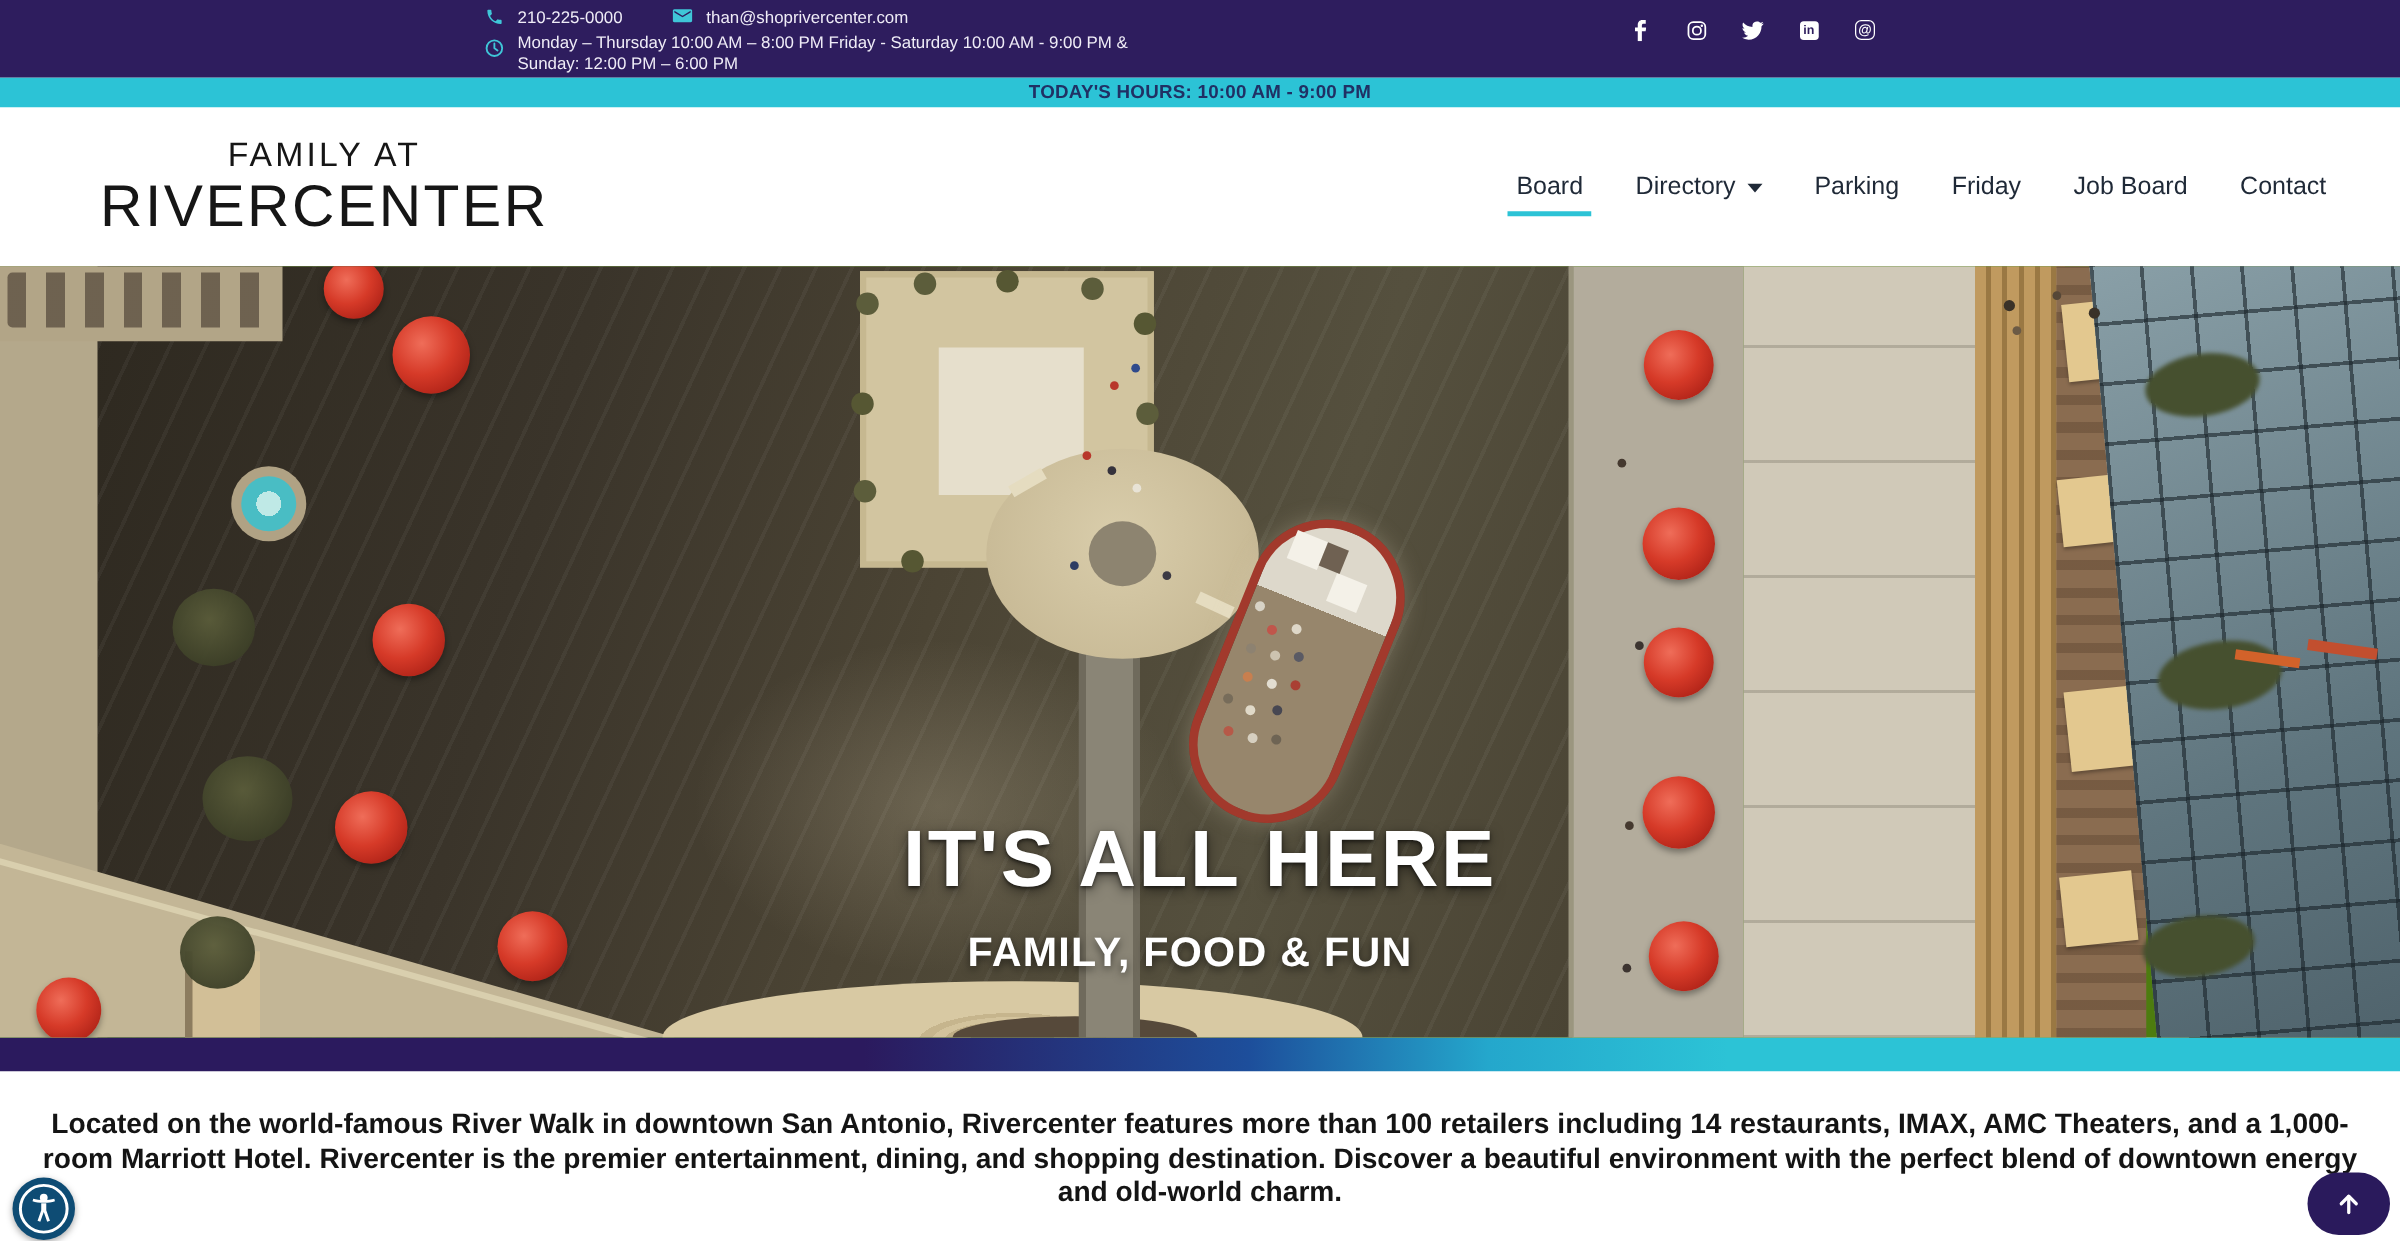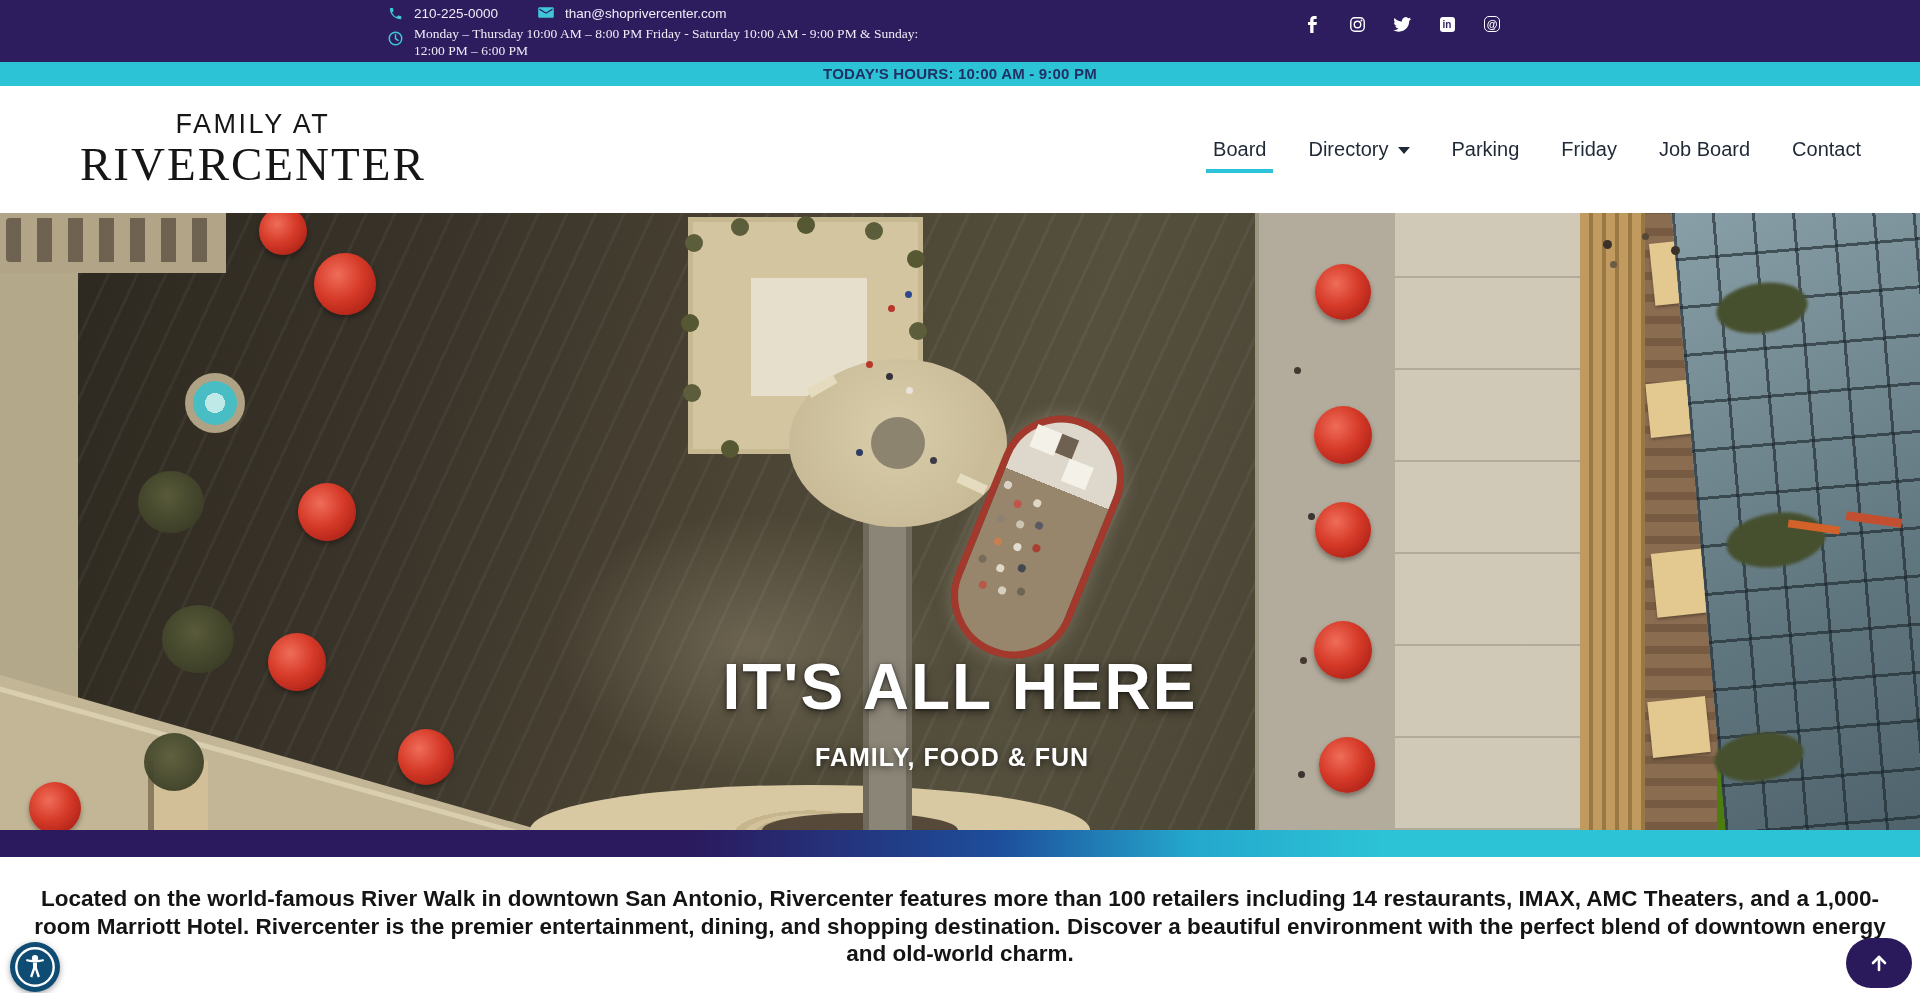--- a/index.html
+++ b/index.html
@@ -5,38 +5,38 @@
   * { box-sizing: border-box; margin: 0; padding: 0; }
   html,body { width:1920px; height:993px; overflow:hidden; }
   body { font-family:"Liberation Sans", sans-serif; background:#fff; }
   .page { position:relative; width:1920px; height:993px; overflow:hidden; background:#fff; }
 
   
   .topbar { position:relative; height:62px; background:#2e1d5e; color:#efecf7; font-size:13.5px; }
   .topbar-left { position:absolute; left:388px; top:3px; display:flex; flex-direction:column; gap:1px; }
   .contact-row { display:flex; gap:40px; align-items:center; height:20px; }
   .contact-item { display:flex; gap:11px; align-items:flex-start; cursor:pointer; }
-  .hours-row { display:flex; gap:11px; align-items:flex-start; margin-top:2px;font-family:Liberation Serif, serif; }
+  .hours-row { display:flex; gap:11px; align-items:flex-start; margin-top:2px; }
   .hours-row svg { margin-top:5px; flex:0 0 auto; }
   .hours-text { width:534px; line-height:16.5px; }
   .icon-teal { fill:#3fc6d8; }
   .social-row { position:absolute; left:1303px; top:15px; display:flex; gap:27px; align-items:center; }
   .social-link { width:18px; height:18px; display:flex; align-items:center; justify-content:center; cursor:pointer; }
   .li-badge { width:15px; height:15px; background:#fff; border-radius:3px; color:#2e1d5e; font-size:10px; font-weight:bold; display:flex; align-items:center; justify-content:center; }
   .th-badge { width:16px; height:16px; border:1.6px solid #fff; border-radius:5px; color:#fff; font-size:11px; font-weight:bold; display:flex; align-items:center; justify-content:center; }
 
   
   .hours-banner { height:24px; background:#2cc3d6; text-align:center; line-height:24px;
                   font-weight:bold; font-size:15px; color:#203064; letter-spacing:.2px; }
 
   
   .header { position:relative; height:127px; background:#fff; display:flex; align-items:center; padding:0 42px 0 80px; }
   .logo { text-align:center; color:#161616; cursor:pointer; line-height:1; }
   .logo-top { font-size:27px; letter-spacing:2.5px; font-weight:500; }
-  .logo-main { font-size:47px; letter-spacing:2px; font-weight:500; margin-top:3px;font-family:Liberation Serif, serif; }
+  .logo-main { font-size:47px; letter-spacing:2px; font-weight:500; margin-top:3px; }
   .nav { margin-left:auto; display:flex; align-items:center; gap:8px; }
   .nav-item { position:relative; display:flex; align-items:center; padding:8px 17px; font-size:20px; color:#1f2937; text-decoration:none; cursor:pointer; white-space:nowrap; }
   .nav-item.active::after { content:""; position:absolute; left:10px; right:10px; bottom:-4px; height:4px; background:#2cc3d6; }
   .caret { width:0; height:0; margin-left:9px; border-left:6px solid transparent; border-right:6px solid transparent; border-top:7px solid #1f2937; transform:translateY(1px); }
 
   
   .hero { position:relative; width:1920px; height:617px; background:#4d7c0f; overflow:hidden; }
   .hero * { position:absolute; }
   .water { left:78px; top:0; width:1180px; height:617px;
     background:
@@ -114,21 +114,21 @@
   .tree { border-radius:50%; background:radial-gradient(circle at 45% 40%, #5a5c3a, #3c3f27 75%); opacity:.95; }
   .fpad { left:185px; top:160px; width:60px; height:60px; border-radius:50%; background:#b0a284; }
   .fountain { left:193px; top:168px; width:44px; height:44px; border-radius:50%;
     background:radial-gradient(circle,#bfe9e6 0 32%,#49bdc4 32% 100%); }
   .umb { border-radius:50%; box-shadow:0 3px 5px rgba(0,0,0,.35);
     background:radial-gradient(circle at 38% 35%, #ef6d59 0%, #d63a28 45%, #b02318 80%, #9c1d12 100%); }
   .hero-title { left:0; right:0; top:437px; text-align:center; color:#fff;
     font-size:64px; font-weight:700; letter-spacing:2px;
     text-shadow:0 3px 10px rgba(0,0,0,.5), 0 1px 3px rgba(0,0,0,.55); }
   .hero-subtitle { left:0; right:16px; top:530px; text-align:center; color:#fff;
-    font-size:25px; font-weight:700; letter-spacing:1px;
+    font-size:33px; font-weight:700; letter-spacing:1px;
     text-shadow:0 2px 7px rgba(0,0,0,.55); }
 
   
   .gradient-strip { height:27px;
     background:linear-gradient(90deg,#2b1a5e 0%,#2b1a5e 36%,#1d4e9b 52%,#24a7cc 62%,#2cc3d6 72%,#2cc3d6 100%); }
 
   
   .intro { padding-top:28px; }
   .intro p { width:1880px; margin:0 auto; text-align:center; font-size:22.5px; font-weight:600;
     line-height:1.23; color:#141414; }

